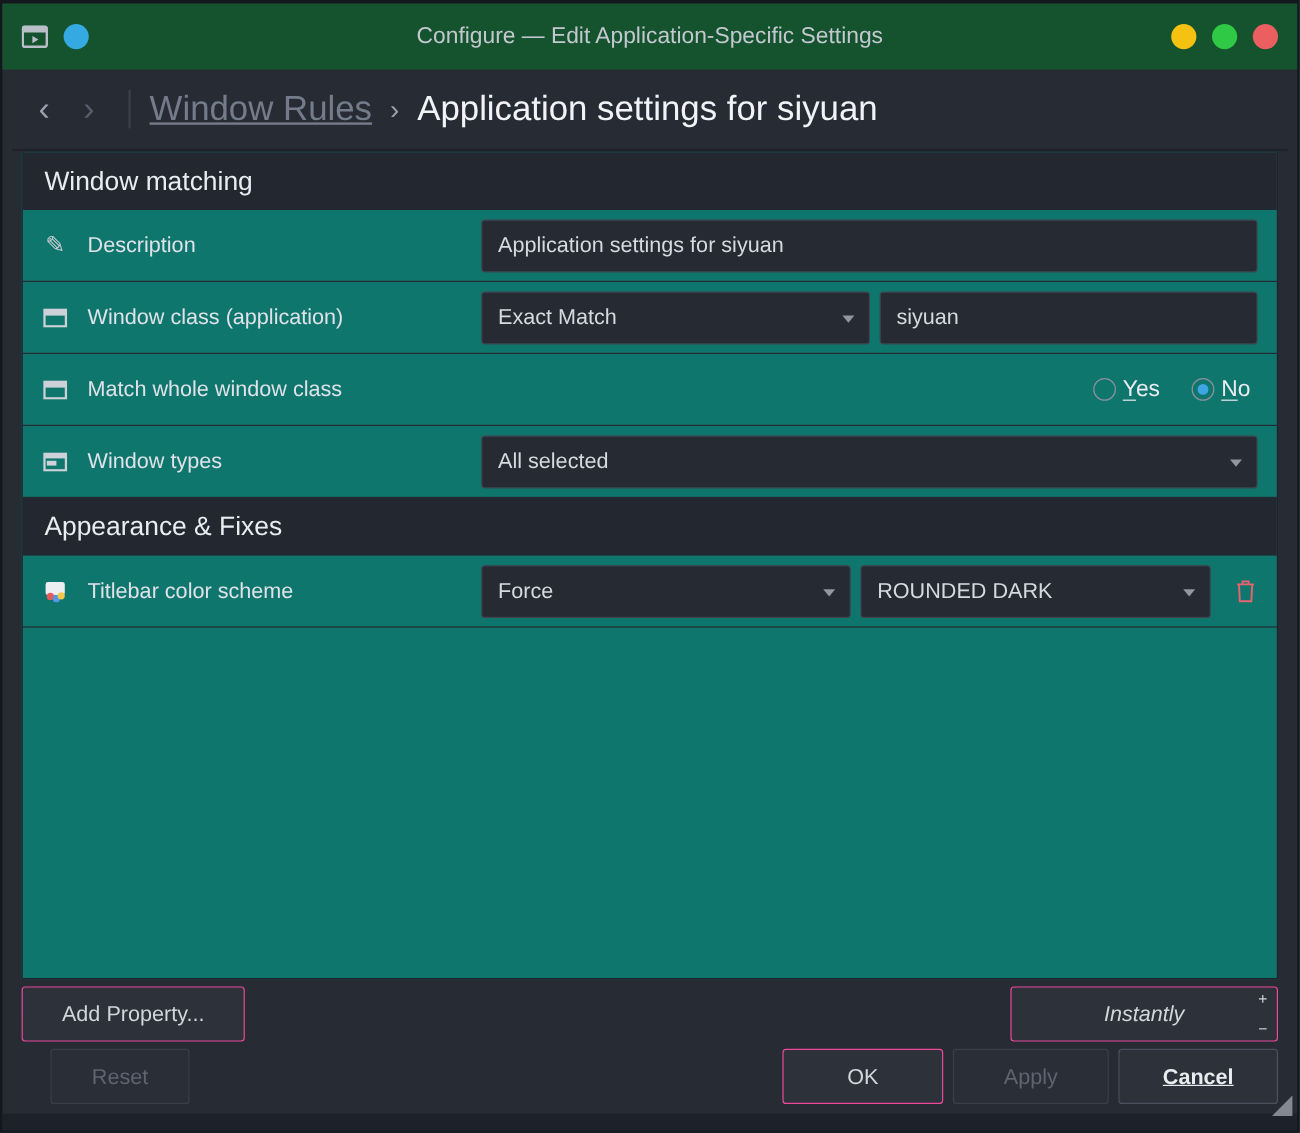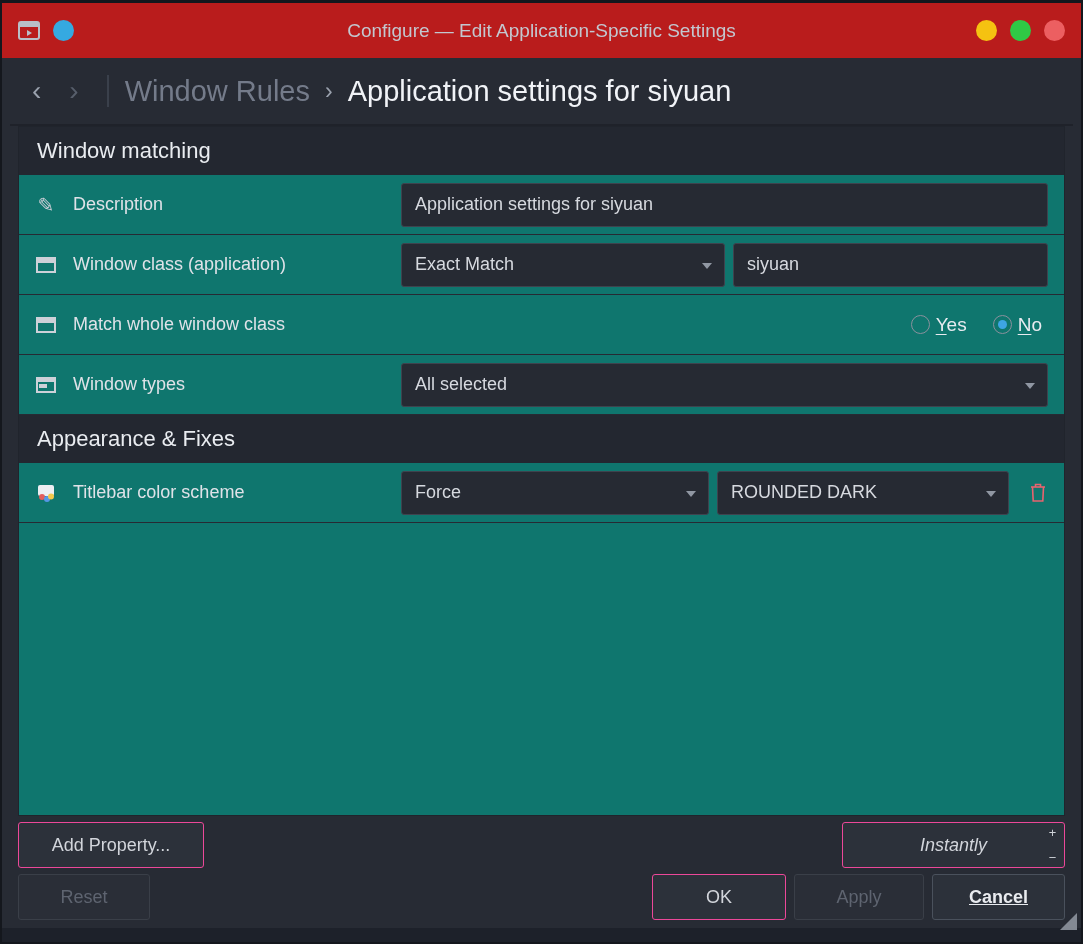--- a/index.html
+++ b/index.html
@@ -10,41 +10,41 @@
     font-family:"Liberation Sans", sans-serif;
   }
   .window {
     width:1083px; height:944px;
     display:flex; flex-direction:column;
     background:#272b34;
     border:2px solid #14171d; border-top:3px solid #14171d;
   }
   
   .titlebar {
-    height:55px; flex:0 0 55px; background:#b91c1c;
+    height:55px; flex:0 0 55px; background:#14532d;
     display:flex; align-items:center; padding:0 16px; position:relative;
   }
   .titlebar-left { display:flex; align-items:center; gap:13px; z-index:2; }
   .app-dot { width:21px; height:21px; border-radius:50%; }
   .titlebar-title {
     position:absolute; left:0; right:0; text-align:center;
     color:#c3c7cf; font-size:19px; z-index:1;
   }
   .window-controls { margin-left:auto; display:flex; gap:13px; z-index:2; }
   .wc { width:21px; height:21px; border-radius:50%; }
   
   .content { flex:1; display:flex; flex-direction:column; margin:0 8px; min-height:0; }
   .breadcrumb {
     flex:0 0 68px; display:flex; align-items:center; padding:0 22px;
     border-bottom:2px solid #1f222a;
   }
   .nav-btn { font-size:28px; line-height:1; color:#9aa1ad; margin-right:28px; }
   .nav-btn.disabled { color:#575e6b; }
   .crumb-divider { width:2px; height:32px; background:#3a404b; margin:0 16px 0 0; }
-  .crumb-parent { font-size:29px; color:#747b8a; }
+  .crumb-parent { font-size:29px; color:#747b8a;text-decoration:underline; }
   .crumb-sep { font-size:23px; color:#9aa1ad; margin:0 15px; }
   .crumb-current { font-size:29px; color:#f1f3f7; }
   
   .panel {
     flex:1; margin:0 8px; background:#0f766e;
     border:1px solid #20242c; display:flex; flex-direction:column; min-height:0;
   }
   .section-header {
     flex:0 0 48px; background:#232730; display:flex; align-items:center;
     padding:0 18px; color:#e9ecf0; font-size:22px;
@@ -252,21 +252,21 @@
       <div class="btn" style="width:186px;">Add Property...</div>
       <div class="spacer"></div>
       <div class="btn spinbox">
         <span>Instantly</span>
         <span class="spin-glyph spin-up">+</span>
         <span class="spin-glyph spin-down">−</span>
       </div>
     </div>
 
     <div class="footer-row">
-      <div class="btn disabled" style="width:132px;">Reset</div>
+      <div class="btn disabled" style="width:116px;margin-left:24px;">Reset</div>
       <div class="spacer"></div>
       <div class="btn" style="width:134px;">OK</div>
       <div class="btn disabled" style="width:130px;">Apply</div>
       <div class="btn default" style="width:133px;">Cancel</div>
     </div>
 
   </div>
 
   <div class="bottom-strip"></div>
   <div class="resize-grip"></div>

